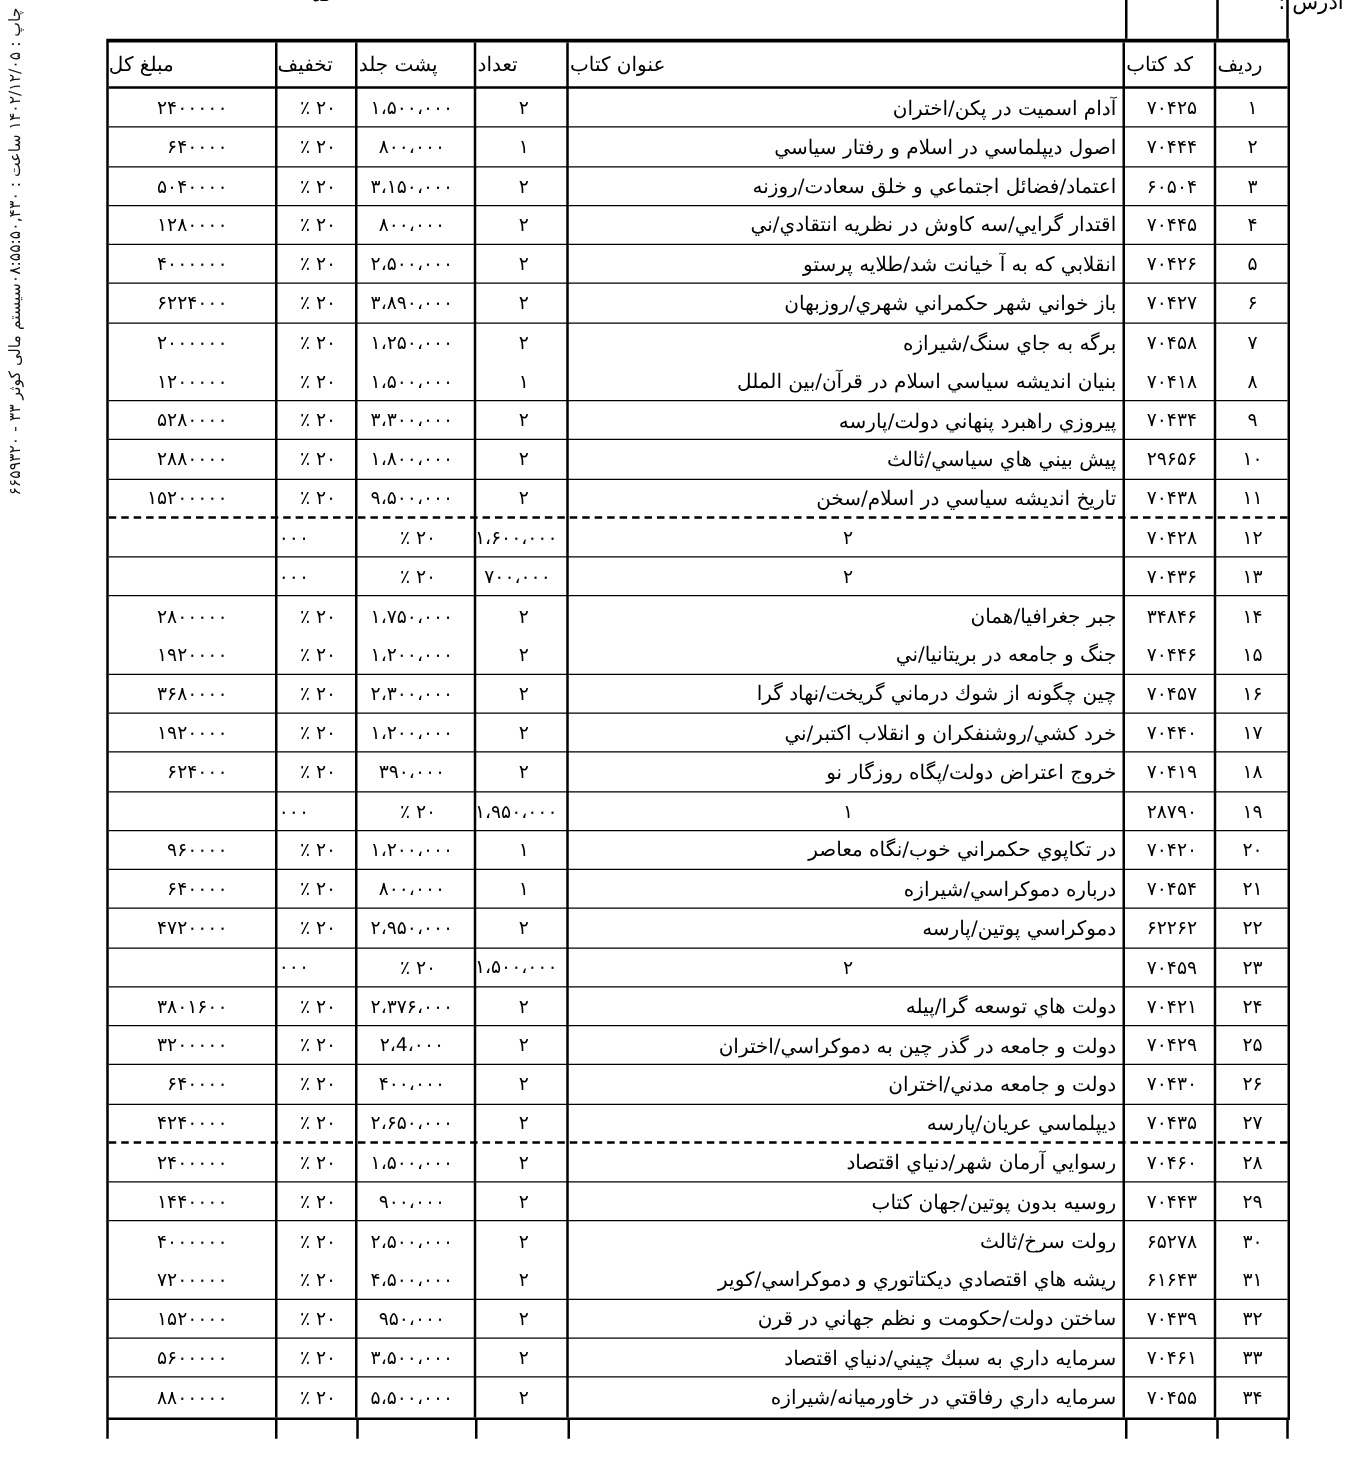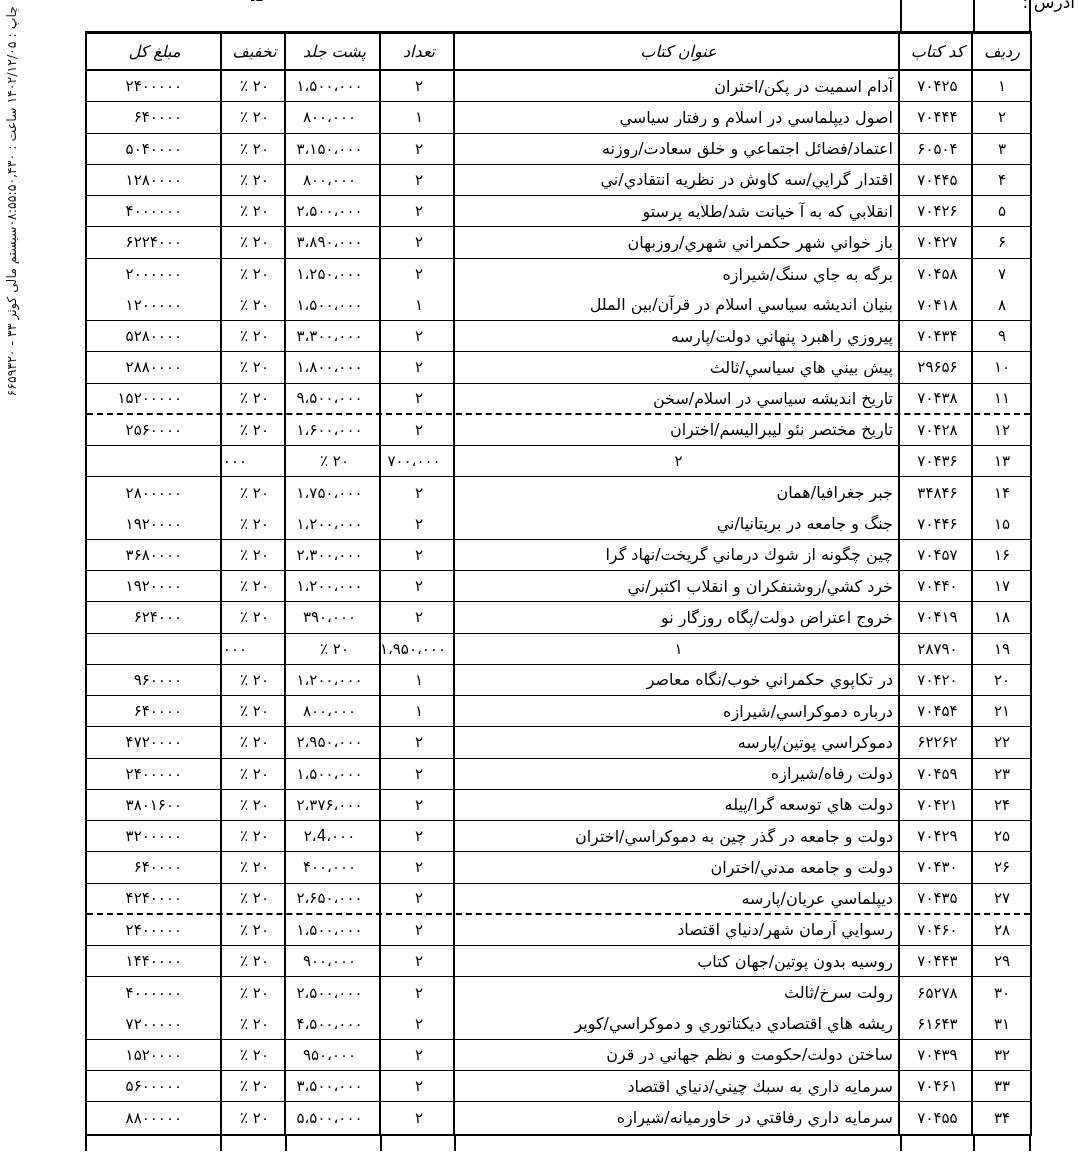--- a/index.html
+++ b/index.html
@@ -21,21 +21,21 @@
   .frame{
     position:absolute;left:85px;top:31px;width:947px;height:1105px;
     border:2px solid #000;border-top:3px solid #000;box-sizing:border-box;
   }
   .grid7{
     display:grid;direction:rtl;
     grid-template-columns:56px 73px 445px 74px 95px 65px auto;
     align-items:center;
   }
   .header-row{height:37px;border-bottom:2px solid #000;box-sizing:border-box;font-size:16px;}
-  .header-row .h{text-align:center;font-style:italic;}
+  .header-row .h{text-align:left;}
   .rows{display:flex;flex-direction:column;height:1063px;}
   .row{height:31.26px;flex:none;box-sizing:border-box;font-size:15px;}
   .sep-solid{border-bottom:1.5px solid #000;}
   .sep-none{border-bottom:none;}
   .sep-partial{border-bottom:2px dashed #000;}
   .c{overflow:hidden;white-space:nowrap;}
   .c-row,.c-code,.c-qty,.c-disc{text-align:center;}
   .c-title{text-align:right;padding-left:16px;padding-right:8px;font-size:16px;}
   .c-price{text-align:center;padding-right:10px;}
   .c-total{text-align:right;padding-right:40px;}
@@ -176,21 +176,20 @@
     <div class="c c-code">۷۰۴۳۸</div>
     <div class="c c-title">تاریخ اندیشه سیاسي در اسلام/سخن</div>
     <div class="c c-qty">۲</div>
     <div class="c c-price">۹،۵۰۰،۰۰۰</div>
     <div class="c c-disc" dir="ltr">٪ ۲۰</div>
     <div class="c c-total">۱۵۲۰۰۰۰۰</div>
   </div>
         <div class="row grid7 sep-solid">
     <div class="c c-row">۱۲</div>
     <div class="c c-code">۷۰۴۲۸</div>
-    <div class="c c-title">تاریخ مختصر نئو لیبرالیسم/اختران</div>
     <div class="c c-qty">۲</div>
     <div class="c c-price">۱،۶۰۰،۰۰۰</div>
     <div class="c c-disc" dir="ltr">٪ ۲۰</div>
     <div class="c c-total">۲۵۶۰۰۰۰</div>
   </div>
         <div class="row grid7 sep-solid">
     <div class="c c-row">۱۳</div>
     <div class="c c-code">۷۰۴۳۶</div>
     <div class="c c-qty">۲</div>
     <div class="c c-price">۷۰۰،۰۰۰</div>
@@ -273,21 +272,20 @@
     <div class="c c-code">۶۲۲۶۲</div>
     <div class="c c-title">دموکراسي پوتین/پارسه</div>
     <div class="c c-qty">۲</div>
     <div class="c c-price">۲،۹۵۰،۰۰۰</div>
     <div class="c c-disc" dir="ltr">٪ ۲۰</div>
     <div class="c c-total">۴۷۲۰۰۰۰</div>
   </div>
         <div class="row grid7 sep-solid">
     <div class="c c-row">۲۳</div>
     <div class="c c-code">۷۰۴۵۹</div>
-    <div class="c c-title">دولت رفاه/شیرازه</div>
     <div class="c c-qty">۲</div>
     <div class="c c-price">۱،۵۰۰،۰۰۰</div>
     <div class="c c-disc" dir="ltr">٪ ۲۰</div>
     <div class="c c-total">۲۴۰۰۰۰۰</div>
   </div>
         <div class="row grid7 sep-solid">
     <div class="c c-row">۲۴</div>
     <div class="c c-code">۷۰۴۲۱</div>
     <div class="c c-title">دولت هاي توسعه گرا/پیله</div>
     <div class="c c-qty">۲</div>

